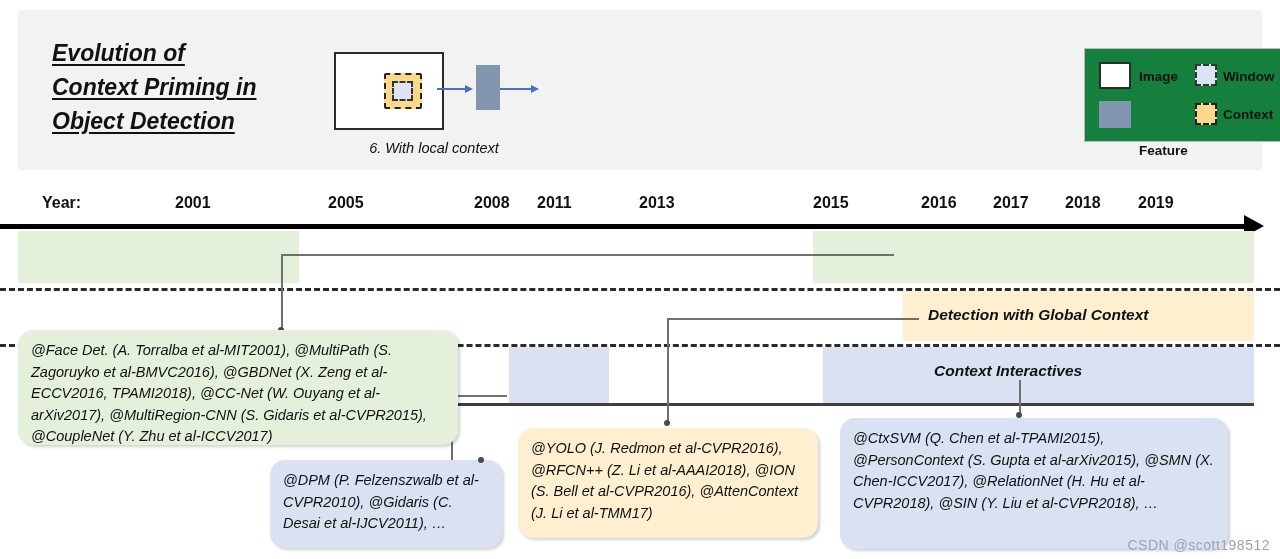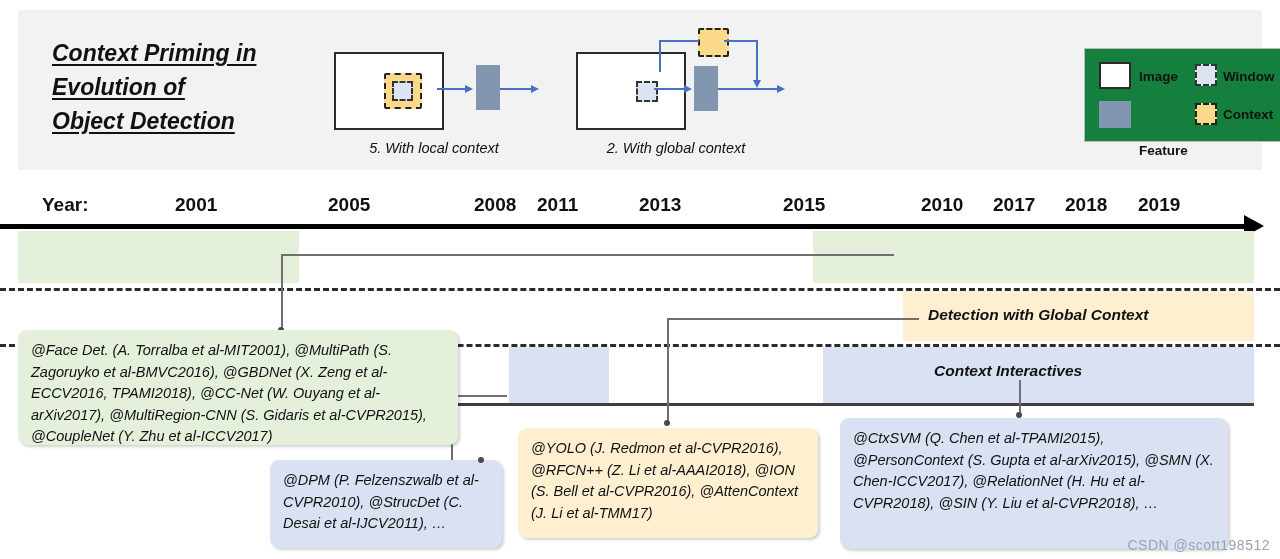--- a/index.html
+++ b/index.html
@@ -49,21 +49,21 @@
   
   .legend{
     position:absolute;left:1066px;top:38px;width:196px;height:92px;
     background:#15803d;border:1px solid #b9b9b9;
   }
   .legend-cell{position:absolute;font-size:13.5px;font-weight:bold;color:#111;white-space:nowrap;}
   .lg-swatch{position:absolute;}
 
   
   .year-label{
-    position:absolute;top:194px;font-weight:bold;font-size:19px;color:#111;
+    position:absolute;top:194px;font-weight:bold;font-size:16px;color:#111;
     white-space:nowrap;
   }
   .axis{
     position:absolute;left:0px;top:224px;width:1246px;height:5px;background:#000;
   }
   .axis-head{
     position:absolute;left:1244px;top:215px;width:0;height:0;
     border-top:11px solid transparent;border-bottom:11px solid transparent;
     border-left:20px solid #000;
   }
@@ -77,21 +77,21 @@
   .dash-sep{
     position:absolute;left:0;width:1280px;height:0;
     border-top:3px dashed #2b2b2b;
   }
   .solid-sep{
     position:absolute;left:22px;width:1232px;height:3px;background:#3f3f3f;
   }
 
   
   .callout{
-    position:absolute;border-radius:9px;
+    position:absolute;border-radius:15px;
     font-style:italic;font-size:14.5px;line-height:21.5px;color:#111;
     padding:10px 13px;box-sizing:border-box;
     box-shadow:2px 2px 3px rgba(0,0,0,.18);
   }
   .co-green{background:#e4f0da;}
   .co-blue{background:#d9e1f2;}
   .co-yellow{background:#fdefd0;}
 
   
   .conn-h{position:absolute;height:1.5px;background:#6f6f6f;}
@@ -104,54 +104,37 @@
   }
 </style>
 </head>
 <body>
 
 <div class="root">
 
   <div class="header-panel">
 
     <div class="title">
+      <span>Evolution of</span>
       <span>Context Priming in</span>
-      <span>Evolution of</span>
       <span>Object Detection</span>
     </div>
 
     <div class="diagram" style="left:316px;top:30px;width:200px;height:100px;">
       <div class="img-box" style="left:0px;top:12px;width:106px;height:74px;"></div>
       <div class="context-box" style="left:50px;top:33px;width:34px;height:32px;"></div>
       <div class="window-box" style="left:58px;top:41px;width:17px;height:16px;"></div>
       <div class="arrow-line" style="left:103px;top:48px;width:31px;"></div>
       <div class="arrow-head" style="left:131px;top:44.5px;"></div>
       <div class="feature-box" style="left:142px;top:25px;width:24px;height:45px;"></div>
       <div class="arrow-line" style="left:166px;top:48px;width:34px;"></div>
       <div class="arrow-head" style="left:197px;top:44.5px;"></div>
-      <div class="caption" style="left:-10px;top:100px;width:220px;">5. With local context</div>
+      <div class="caption" style="left:-10px;top:100px;width:220px;">6. With local context</div>
     </div>
 
-    <div class="diagram" style="left:558px;top:18px;width:210px;height:112px;">
-      <div class="img-box" style="left:0px;top:24px;width:106px;height:74px;"></div>
-      <div class="window-box" style="left:60px;top:53px;width:18px;height:17px;"></div>
-      <div class="context-box" style="left:122px;top:0px;width:27px;height:25px;"></div>
-      <div class="arrow-line" style="left:78px;top:60px;width:32px;"></div>
-      <div class="arrow-head" style="left:108px;top:56.5px;"></div>
-      <div class="feature-box" style="left:118px;top:38px;width:24px;height:45px;"></div>
-      <div class="arrow-line" style="left:142px;top:60px;width:62px;"></div>
-      <div class="arrow-head" style="left:201px;top:56.5px;"></div>
-
-      <div class="arrow-vline" style="left:83px;top:12px;height:32px;"></div>
-      <div class="arrow-line" style="left:83px;top:12px;width:40px;"></div>
-      <div class="arrow-line" style="left:148px;top:12px;width:34px;"></div>
-      <div class="arrow-vline" style="left:180px;top:12px;height:42px;"></div>
-      <div class="arrow-head-down" style="left:176.5px;top:52px;"></div>
-      <div class="caption" style="left:-15px;top:112px;width:230px;">2. With global context</div>
-    </div>
 
 
     <div class="legend">
       <div class="lg-swatch" style="left:14px;top:13px;width:32px;height:27px;background:#fff;border:2px solid #2b2b2b;box-sizing:border-box;"></div>
       <div class="legend-cell" style="left:54px;top:20px;">Image</div>
 
       <div class="lg-swatch" style="left:110px;top:15px;width:22px;height:22px;background:#dce3f2;border:2px dashed #333;box-sizing:border-box;"></div>
       <div class="legend-cell" style="left:138px;top:20px;">Window</div>
 
       <div class="lg-swatch" style="left:14px;top:52px;width:32px;height:27px;background:#8396b0;"></div>
@@ -161,22 +144,22 @@
       <div class="legend-cell" style="left:138px;top:58px;">Context</div>
     </div>
   </div>
 
   <div class="year-label" style="left:42px;">Year:</div>
   <div class="year-label" style="left:175px;">2001</div>
   <div class="year-label" style="left:328px;text-align:right;">2005</div>
   <div class="year-label" style="left:434px;margin-left:40px;">2008</div>
   <div class="year-label" style="left:537px;">2011</div>
   <div class="year-label" style="left:639px;">2013</div>
-  <div class="year-label" style="left:783px;">2015</div>
-  <div class="year-label" style="left:921px;">2010</div>
+  <div class="year-label" style="left:813px;">2015</div>
+  <div class="year-label" style="left:921px;">2016</div>
   <div class="year-label" style="left:993px;">2017</div>
   <div class="year-label" style="left:1065px;">2018</div>
   <div class="year-label" style="left:1138px;">2019</div>
 
   <div class="axis"></div>
   <div class="axis-head"></div>
 
   <div class="band" style="left:18px;top:231px;width:281px;height:52px;background:#e4f0da;"></div>
   <div class="band" style="left:813px;top:231px;width:441px;height:52px;background:#e4f0da;"></div>
 
@@ -202,21 +185,21 @@
   <div class="conn-dot" style="left:664px;top:420px;"></div>
 
   <div class="conn-v" style="left:1019px;top:380px;height:35px;"></div>
   <div class="conn-dot" style="left:1016px;top:412px;"></div>
 
   <div class="conn-h" style="left:451px;top:395px;width:56px;"></div>
   <div class="conn-v" style="left:451px;top:395px;height:120px;"></div>
 
   <div class="callout co-green" style="left:18px;top:330px;width:440px;height:115px;">@Face Det. (A. Torralba et al-MIT2001), @MultiPath (S. Zagoruyko et al-BMVC2016), @GBDNet (X. Zeng et al-ECCV2016, TPAMI2018), @CC-Net (W. Ouyang et al-arXiv2017), @MultiRegion-CNN (S. Gidaris et al-CVPR2015), @CoupleNet (Y. Zhu et al-ICCV2017)</div>
 
-  <div class="callout co-blue" style="left:270px;top:460px;width:232px;height:88px;">@DPM (P. Felzenszwalb et al-CVPR2010), @StrucDet (C. Desai et al-IJCV2011), …</div>
+  <div class="callout co-blue" style="left:270px;top:460px;width:232px;height:88px;">@DPM (P. Felzenszwalb et al-CVPR2010), @Gidaris (C. Desai et al-IJCV2011), …</div>
 
   <div class="callout co-yellow" style="left:518px;top:428px;width:300px;height:110px;">@YOLO (J. Redmon et al-CVPR2016), @RFCN++ (Z. Li et al-AAAI2018), @ION (S. Bell et al-CVPR2016), @AttenContext (J. Li et al-TMM17)</div>
 
   <div class="callout co-blue" style="left:840px;top:418px;width:388px;height:131px;">@CtxSVM (Q. Chen et al-TPAMI2015), @PersonContext (S. Gupta et al-arXiv2015), @SMN (X. Chen-ICCV2017), @RelationNet (H. Hu et al-CVPR2018), @SIN (Y. Liu et al-CVPR2018), …</div>
 
   <div class="conn-dot" style="left:478px;top:457px;"></div>
 
   <div class="watermark">CSDN @scott198512</div>
 </div>
 

